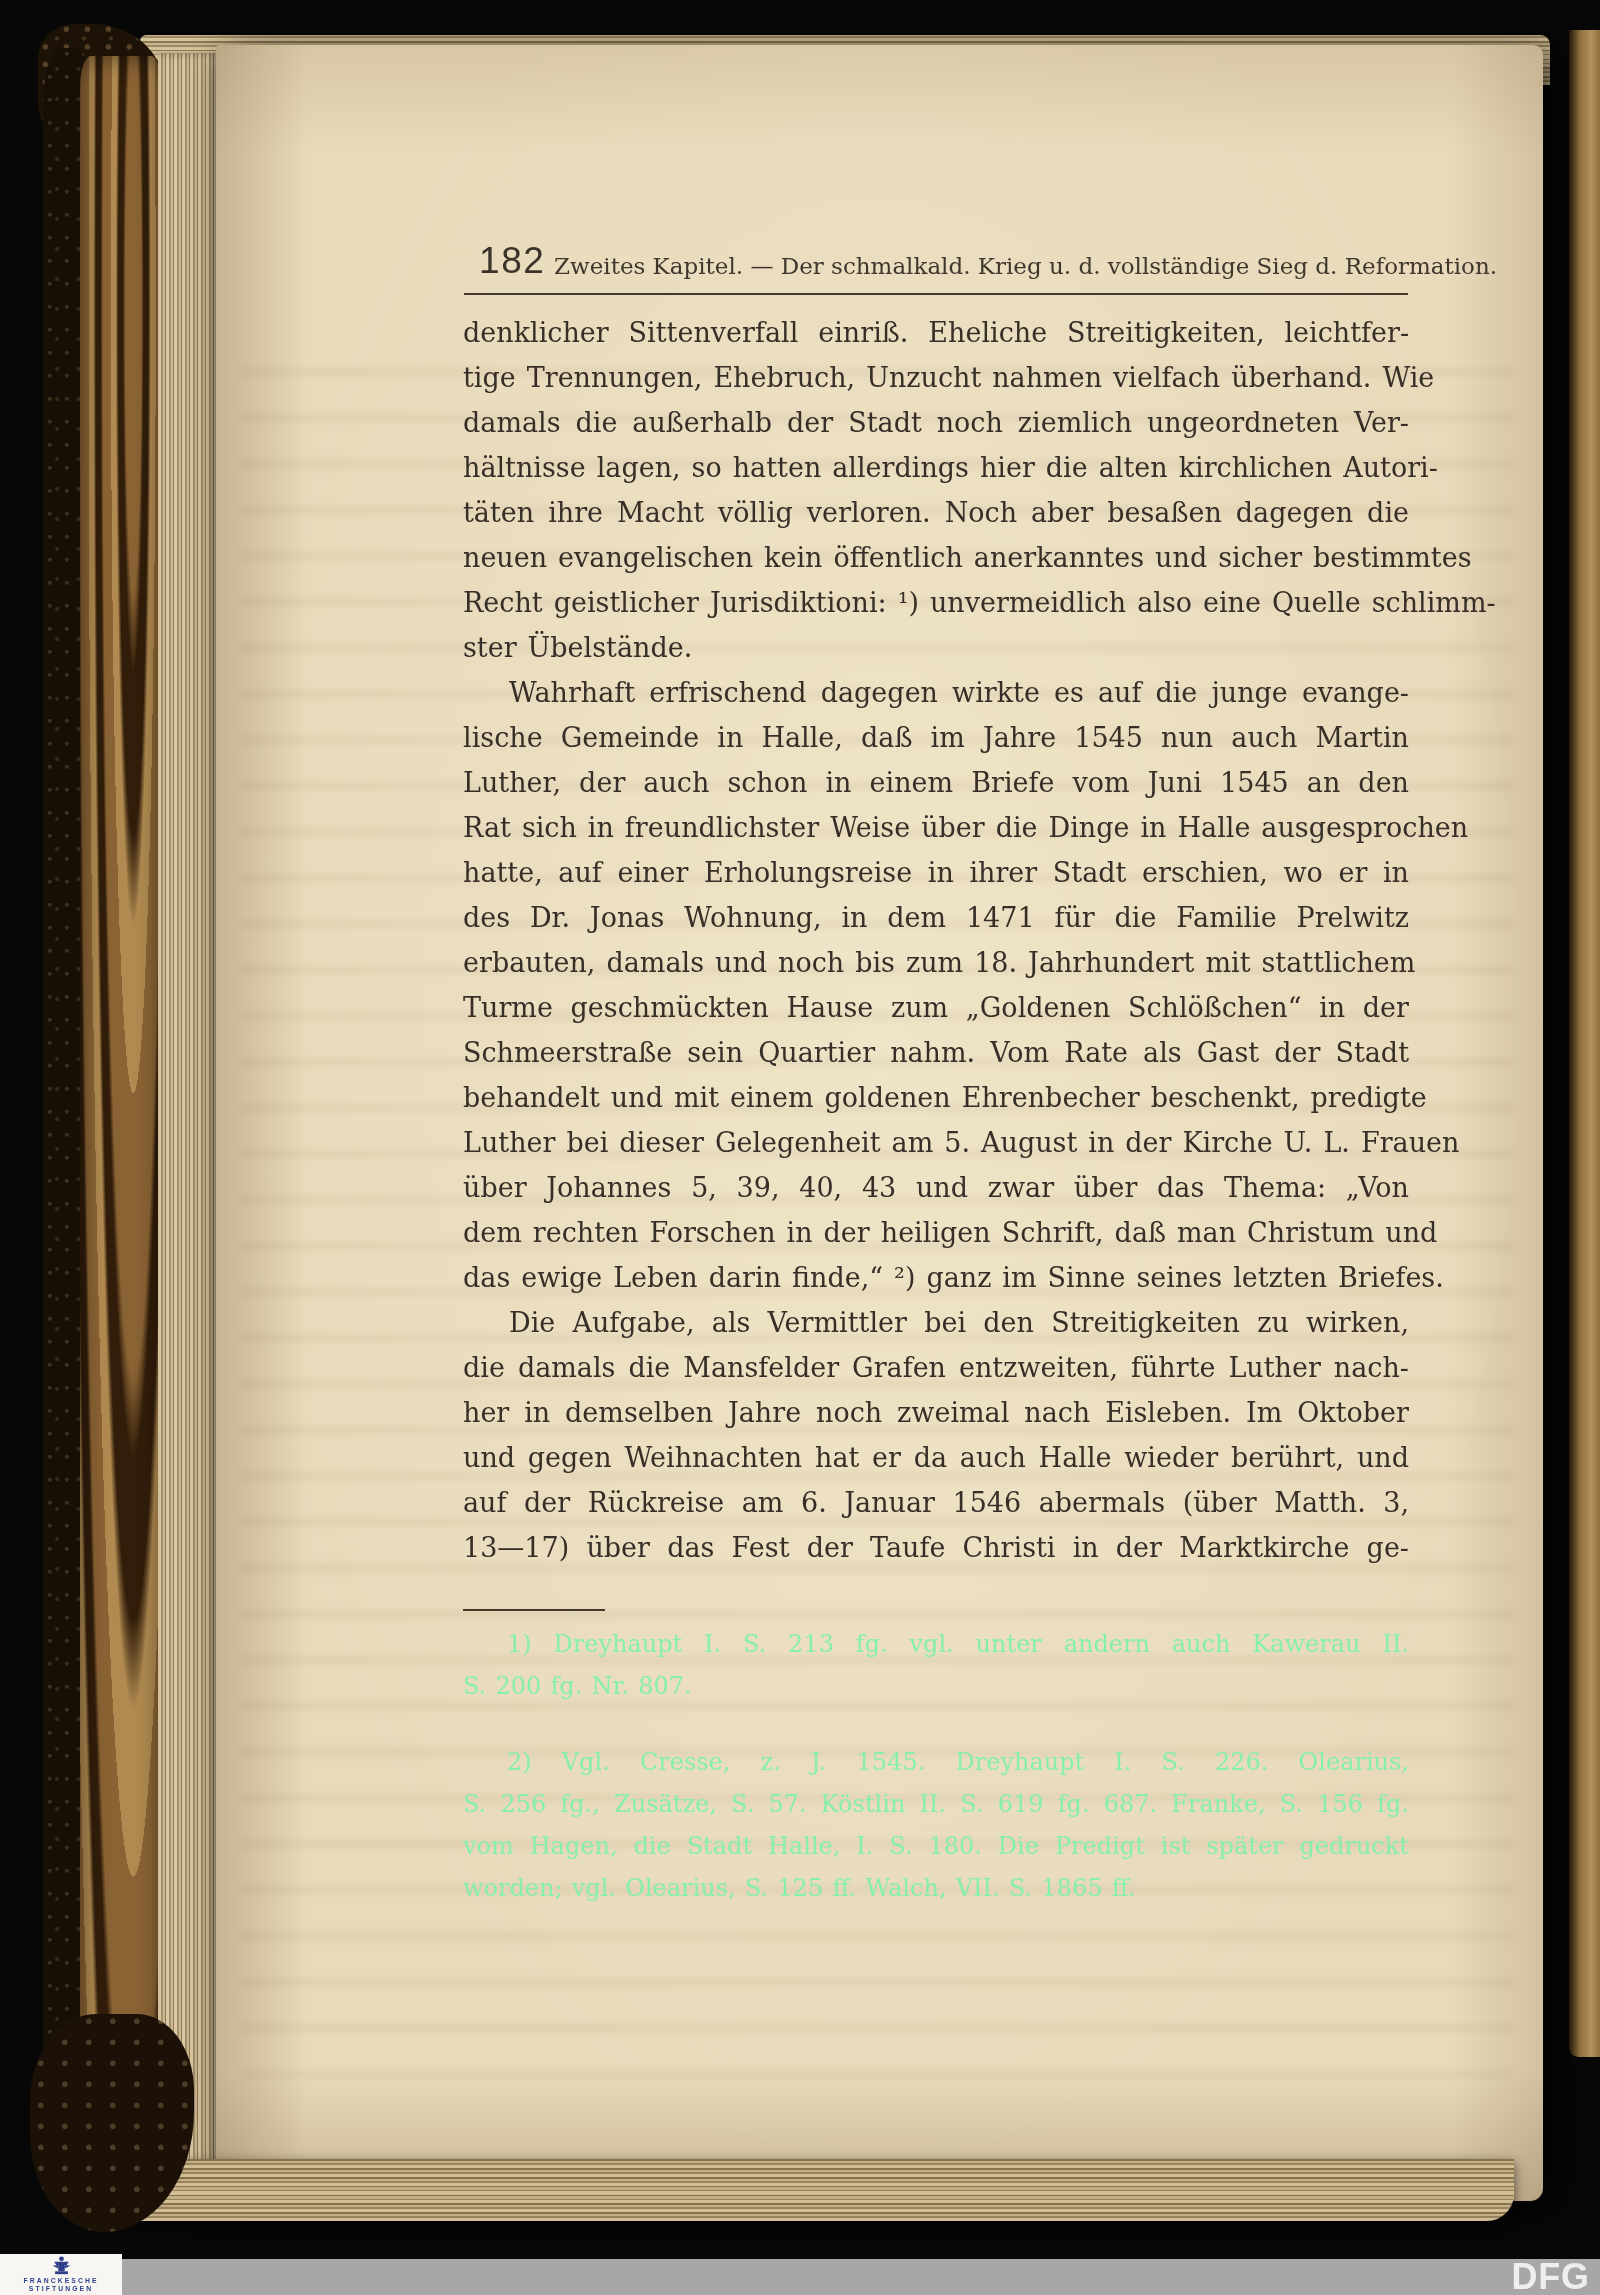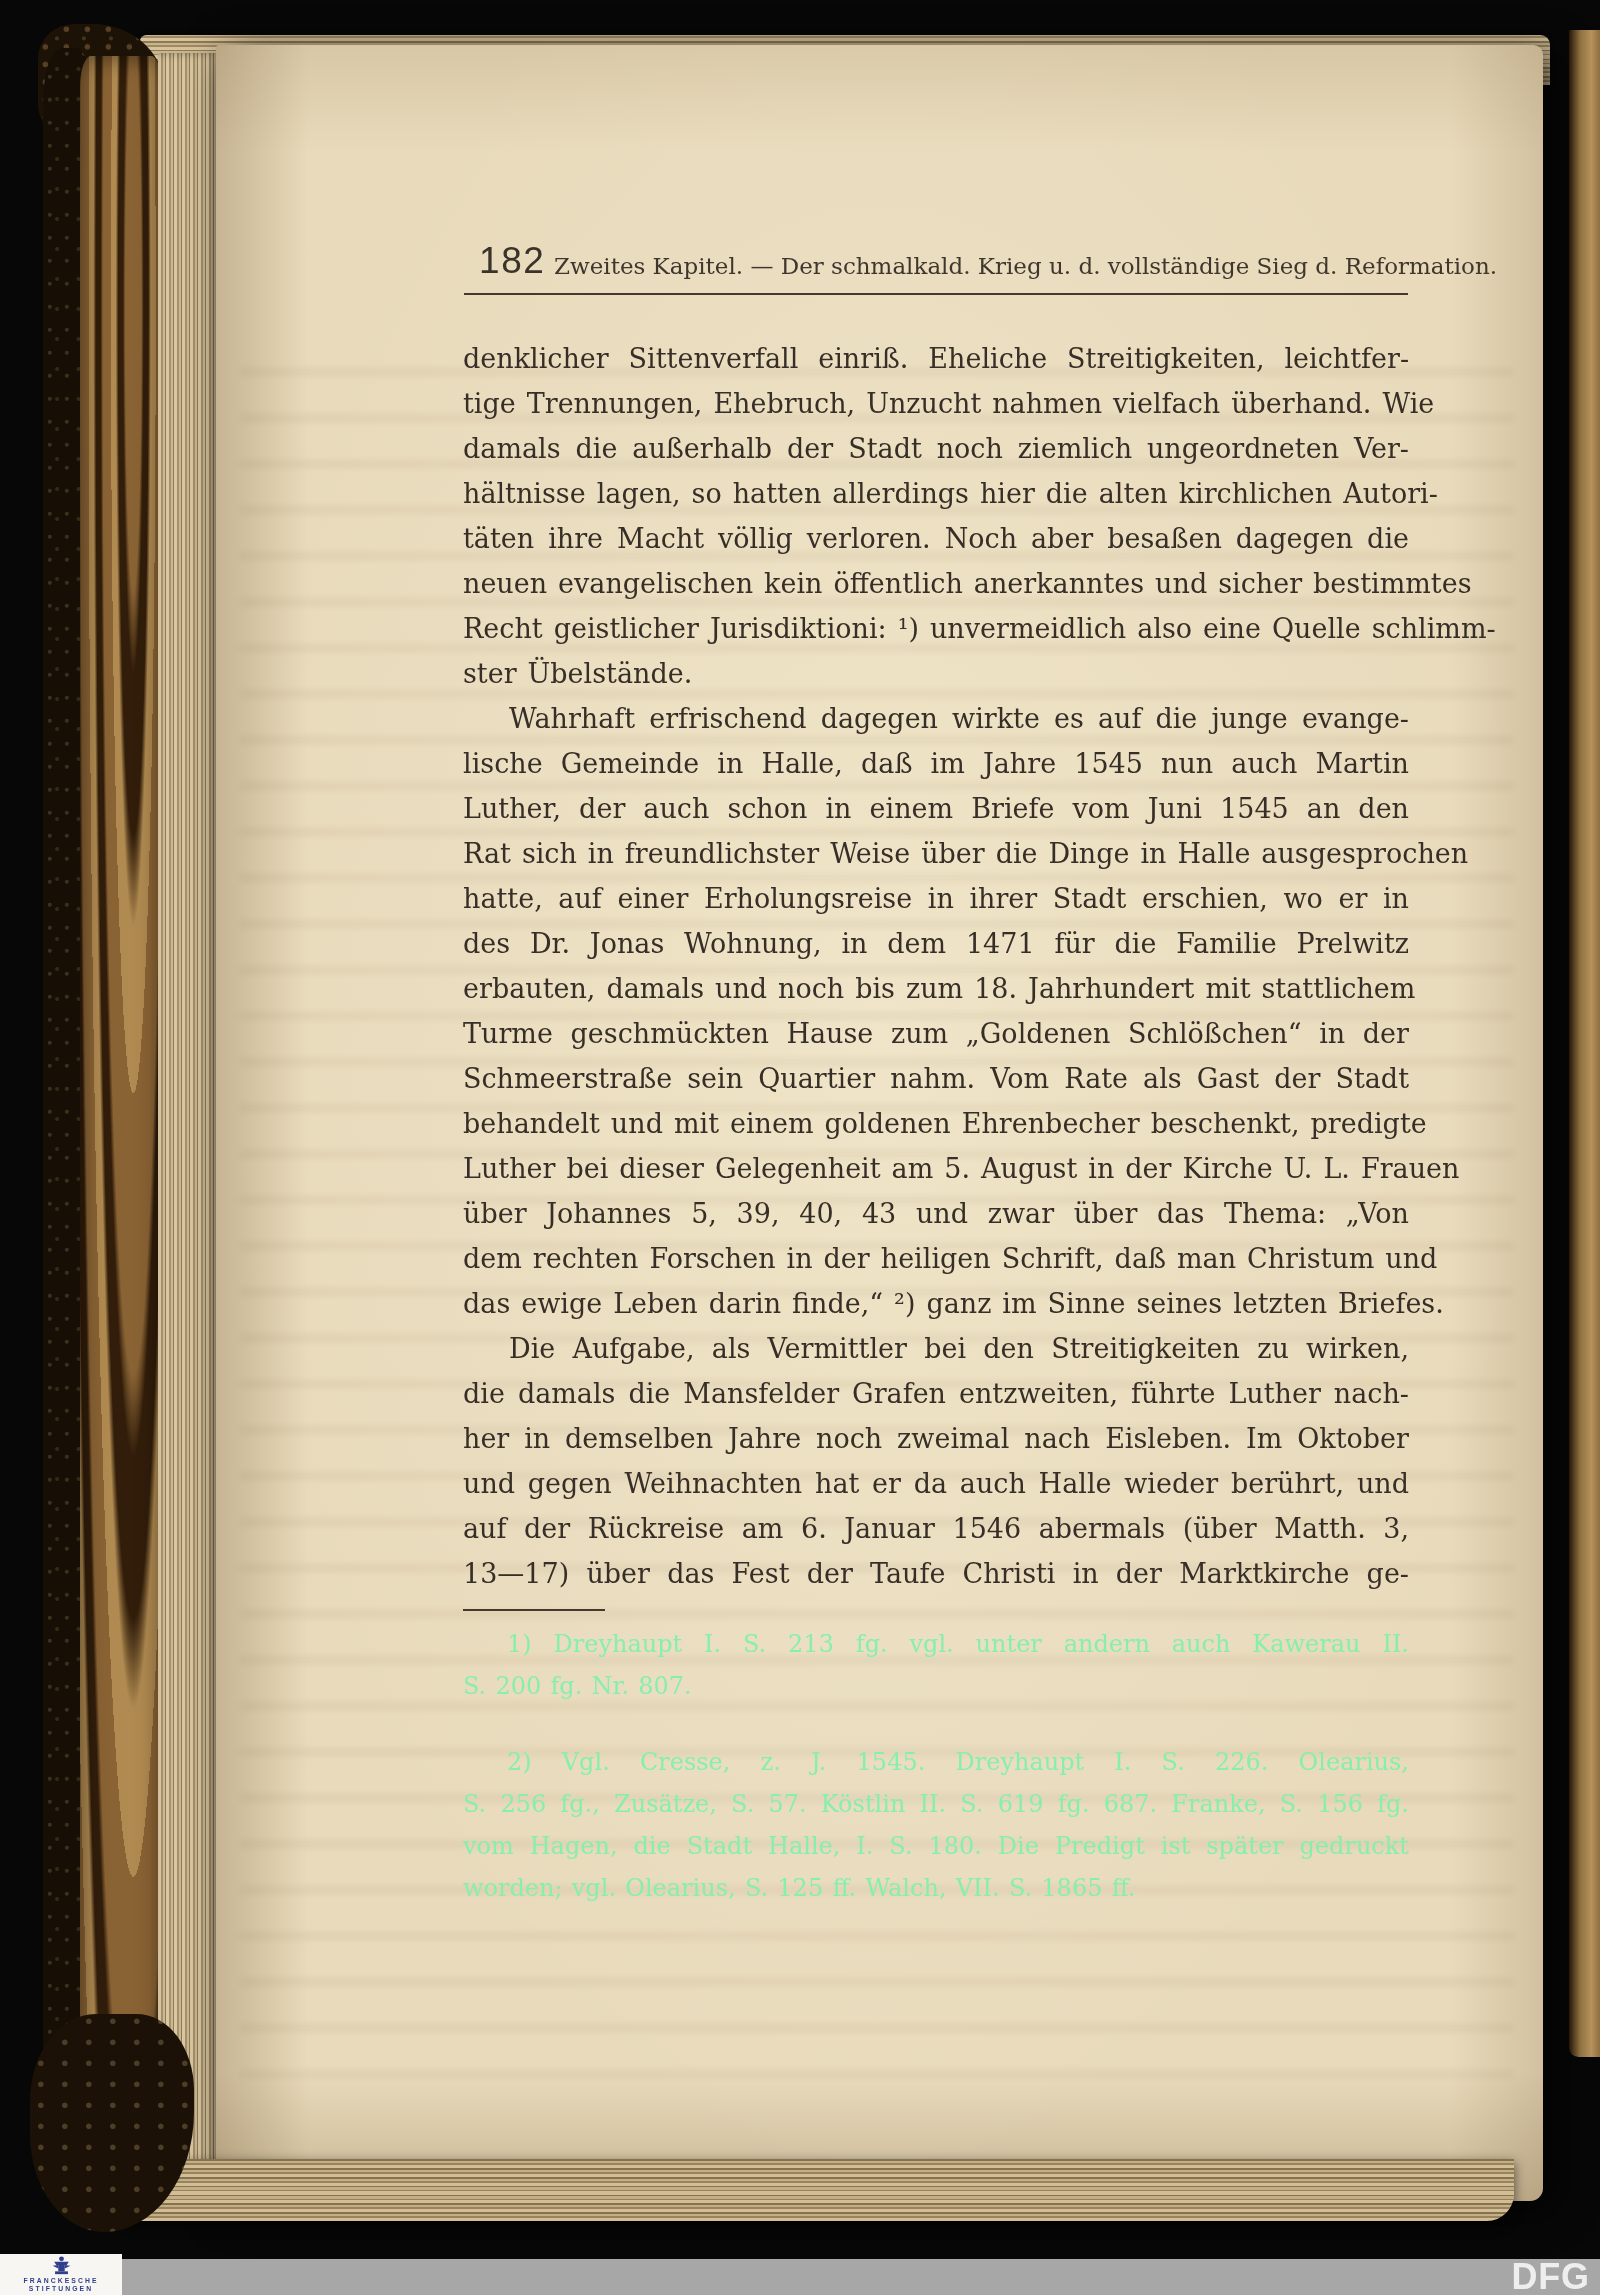--- a/index.html
+++ b/index.html
@@ -51,21 +51,21 @@
     background-image:radial-gradient(circle at 45% 35%,rgba(205,175,125,.28) 0 2.4px,transparent 3.2px);
     background-size:24px 21px;}
 
   
   .page-number{position:absolute;left:463px;top:240px;font-family:Liberation Sans, sans-serif;
     font-size:37px;color:#3a332a;letter-spacing:1.6px;margin-left:16px;}
   .running-header{position:absolute;left:554px;top:253px;width:855px;font-size:23px;color:#3f372d;
     text-align:left;white-space:nowrap;}
   .header-rule{position:absolute;left:464px;top:293px;width:944px;height:2.4px;background:#43392d;}
 
-  .body-block{position:absolute;left:463px;top:336px;width:946px;color:#372f27;}
+  .body-block{position:absolute;left:463px;top:310px;width:946px;color:#372f27;}
   .bline{height:45px;line-height:45px;font-size:27px;text-align:justify;text-align-last:justify;
     word-spacing:2.4px;overflow:visible;white-space:nowrap;}
   .bline.ind{text-indent:46px;}
   .bline.nj{text-align-last:left;}
 
   .fn-sep{position:absolute;left:463px;top:1609px;width:142px;height:2.4px;background:#43392d;}
   .fn-block{position:absolute;left:463px;top:1623px;width:946px;color:#86efac;}
   .fline{height:42px;line-height:42px;font-size:24px;text-align:justify;text-align-last:justify;
     word-spacing:1.6px;white-space:nowrap;}
   .fline.ind{text-indent:44px;}

